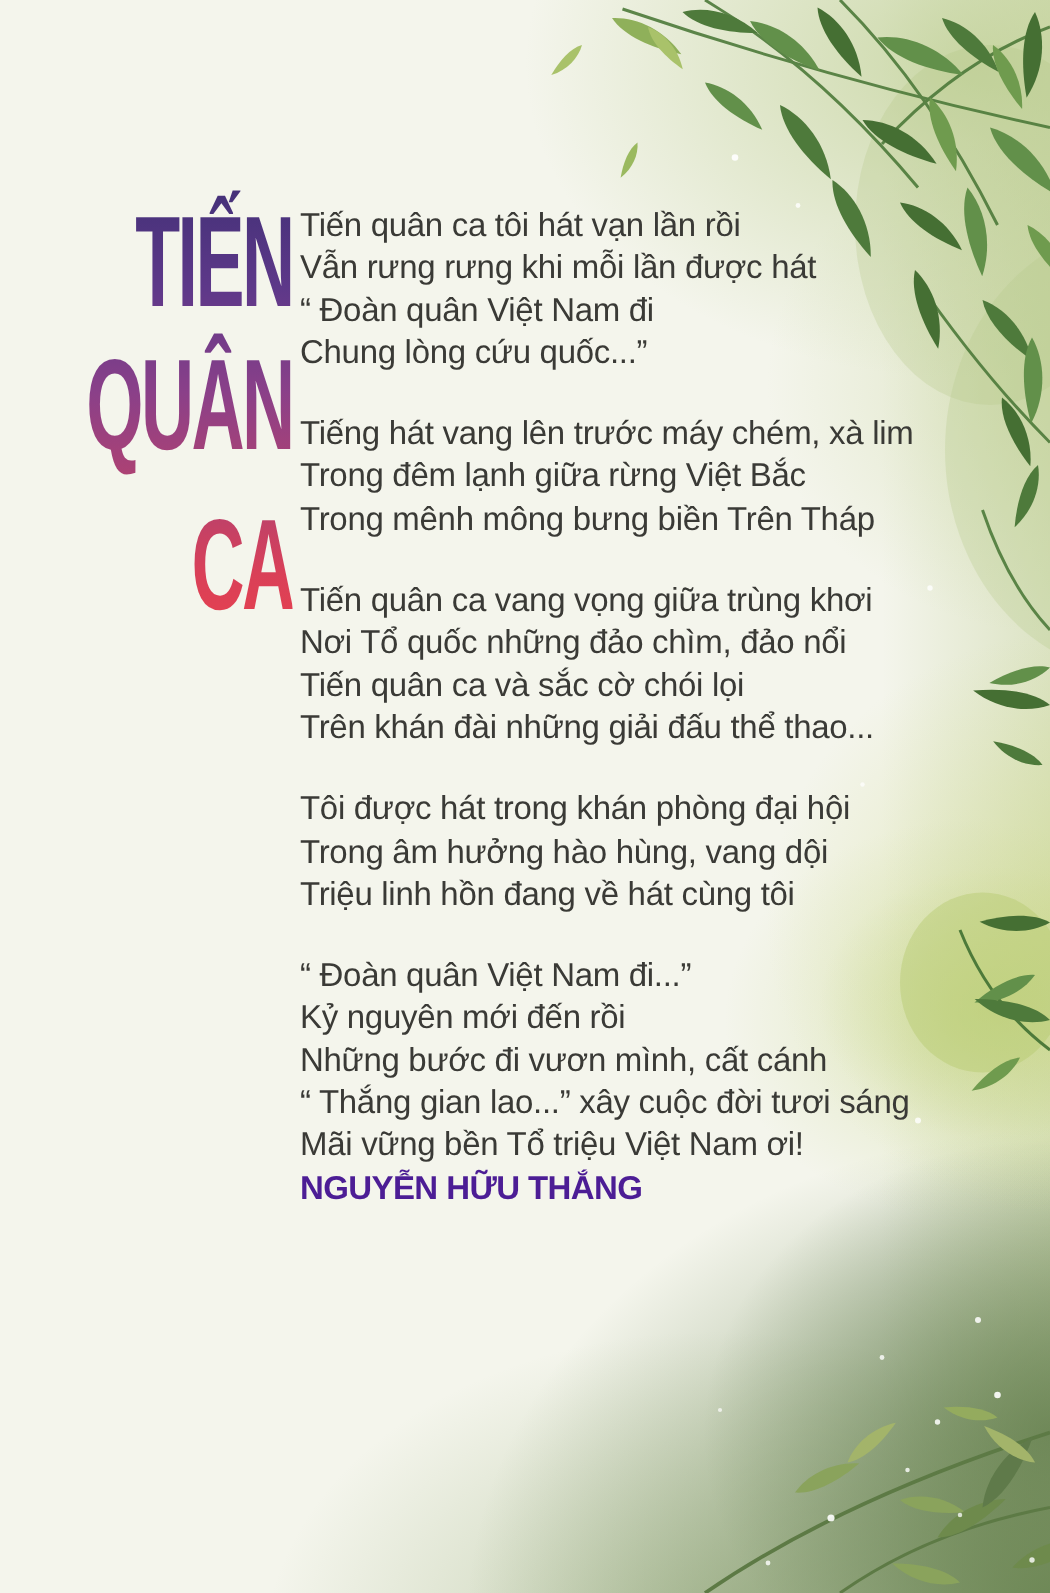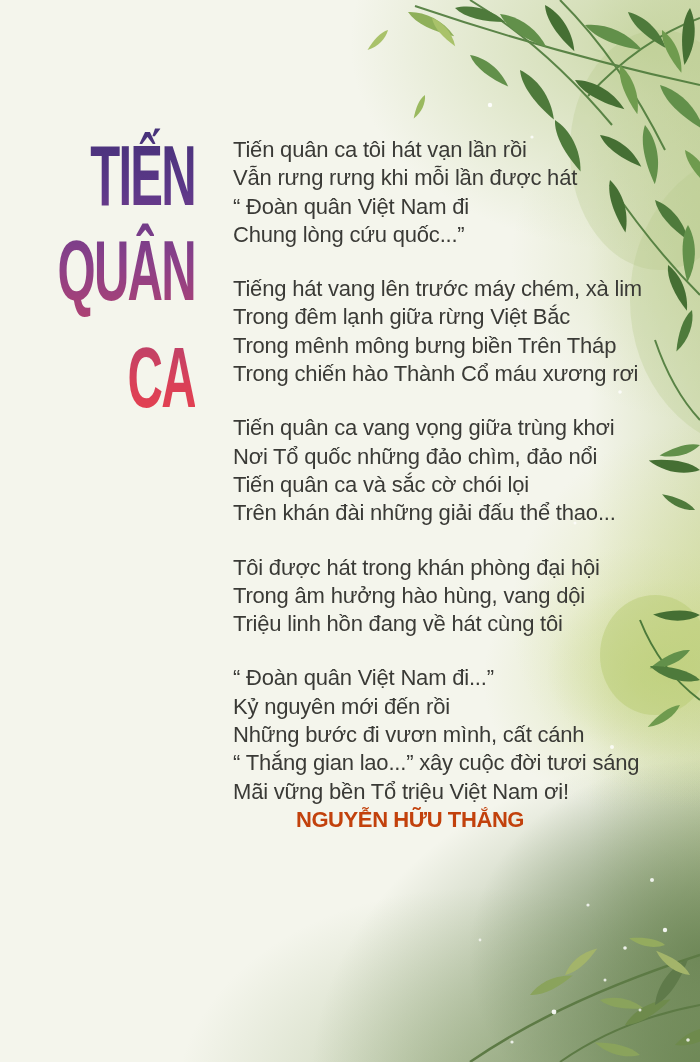--- a/index.html
+++ b/index.html
@@ -55,25 +55,25 @@
   .poem {
     position: absolute;
     left: 200px;
     top: 136px;
     width: 452px;
     color: #3a3a36;
     font-size: 22px;
     line-height: 28.3px;
     letter-spacing: -0.2px;
   }
-  .stanza { margin-bottom: 26px; margin-left: 33px; }
+  .stanza { margin-bottom: 26px; }
   .author {
     font-weight: bold;
-    color: #c2410c;
-    text-align: center;
+    color: #4c1d95;
+    text-align: left;
     padding-right: 65px;
     letter-spacing: -0.4px;
   }
 
   .leaves { position: absolute; inset: 0; pointer-events: none; }
 </style>
 </head>
 <body>
 
 <div class="bg"></div>
@@ -181,21 +181,20 @@
   <div class="stanza">
     <div>Tiến quân ca tôi hát vạn lần rồi</div>
     <div>Vẫn rưng rưng khi mỗi lần được hát</div>
     <div>“ Đoàn quân Việt Nam đi</div>
     <div>Chung lòng cứu quốc...”</div>
   </div>
   <div class="stanza">
     <div>Tiếng hát vang lên trước máy chém, xà lim</div>
     <div>Trong đêm lạnh giữa rừng Việt Bắc</div>
     <div>Trong mênh mông bưng biền Trên Tháp</div>
-    <div>Trong chiến hào Thành Cổ máu xương rơi</div>
   </div>
   <div class="stanza">
     <div>Tiến quân ca vang vọng giữa trùng khơi</div>
     <div>Nơi Tổ quốc những đảo chìm, đảo nổi</div>
     <div>Tiến quân ca và sắc cờ chói lọi</div>
     <div>Trên khán đài những giải đấu thể thao...</div>
   </div>
   <div class="stanza">
     <div>Tôi được hát trong khán phòng đại hội</div>
     <div>Trong âm hưởng hào hùng, vang dội</div>

